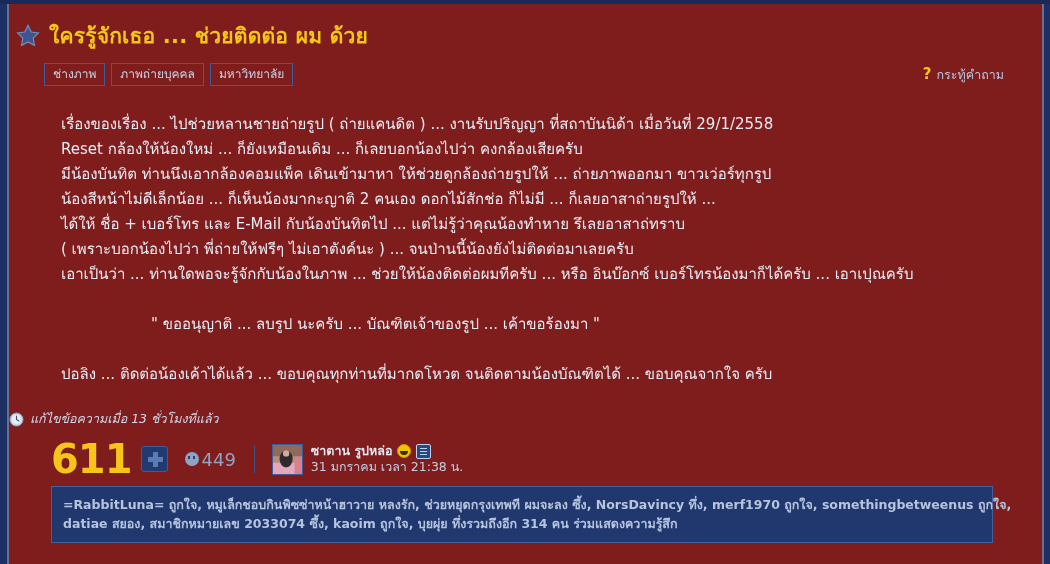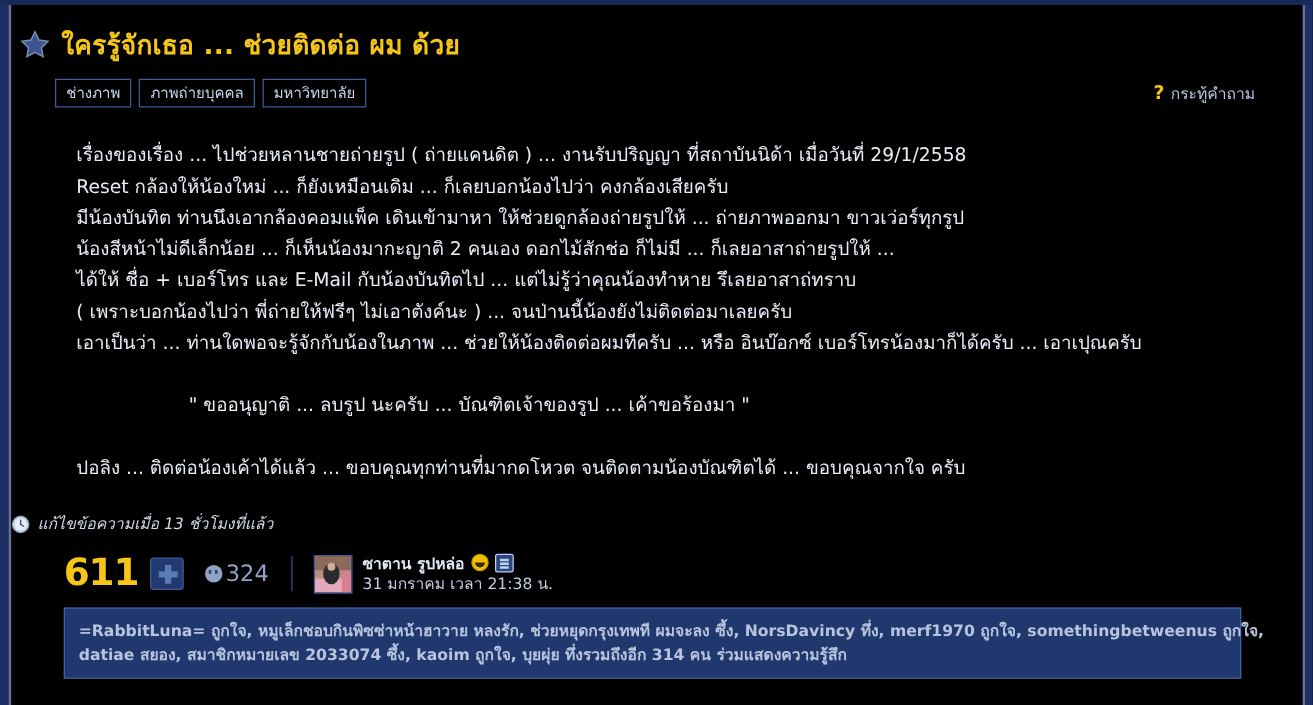--- a/index.html
+++ b/index.html
@@ -30,21 +30,21 @@
   #rule-right {
     position: absolute; top: 4px; left: 1042px;
     width: 2px; height: 560px;
     background: #6e6e93;
   }
 
   #page {
     position: absolute;
     top: 4px; left: 9px;
     width: 1033px; height: 560px;
-    background: #000000;
+    background: #7f1d1d;
   }
 
   
   .header-row {
     display: flex;
     align-items: center;
     padding: 15px 0 0 6px;
   }
   .star-icon {
     width: 26px; height: 26px;
@@ -126,21 +126,21 @@
 
   
   .vote-bar {
     display: flex;
     align-items: center;
     margin-top: 14px;
     padding-left: 42px;
   }
   .vote-count {
     color: #f5c518;
-    font-size: 30px;
+    font-size: 40px;
     font-weight: bold;
     line-height: 30px;
     letter-spacing: -1px;
   }
   .plus-btn {
     width: 27px; height: 26px;
     margin-left: 9px;
     border: 1px solid #3d5c9b;
     border-radius: 3px;
     background: #233a70;
@@ -189,21 +189,21 @@
   }
   .avatar {
     width: 31px; height: 31px;
     flex: 0 0 31px;
     margin-right: 8px;
     border: 1px solid #3d5c9b;
     overflow: hidden;
     display: block;
   }
   .poster-lines { line-height: 16px; }
-  .poster-name-row { display: flex; }
+  .poster-name-row { display: flex; align-items: center; }
   .poster-name {
     color: #e3e9f5;
     font-size: 12.5px;
     font-weight: bold;
     white-space: nowrap;
   }
   .smiley {
     width: 14px; height: 14px;
     border-radius: 50%;
     background: #f2c200;
@@ -303,21 +303,21 @@
       <path d="M8 4.4V8l2.6 1.6" stroke="#44506b" stroke-width="1.2" fill="none" stroke-linecap="round"></path>
     </svg>
     <span>แก้ไขข้อความเมื่อ 13 ชั่วโมงที่แล้ว</span>
   </div>
 
   <div class="vote-bar">
     <div class="vote-count">611</div>
     <div class="plus-btn"></div>
     <div class="emo-count">
       <span class="emo-face"></span>
-      <span>324</span>
+      <span>449</span>
     </div>
     <div class="v-divider"></div>
     <div class="poster">
       <svg class="avatar" viewBox="0 0 31 31">
         <rect width="31" height="31" fill="#b98f7c"></rect>
         <rect x="0" y="0" width="31" height="12" fill="#8d6a5b"></rect>
         <rect x="0" y="19" width="31" height="12" fill="#e3a9ba"></rect>
         <ellipse cx="14" cy="15" rx="7" ry="9" fill="#2b2b30"></ellipse>
         <circle cx="14" cy="9" r="3.4" fill="#d6ab93"></circle>
         <rect x="23" y="13" width="8" height="18" fill="#d87f92"></rect>

